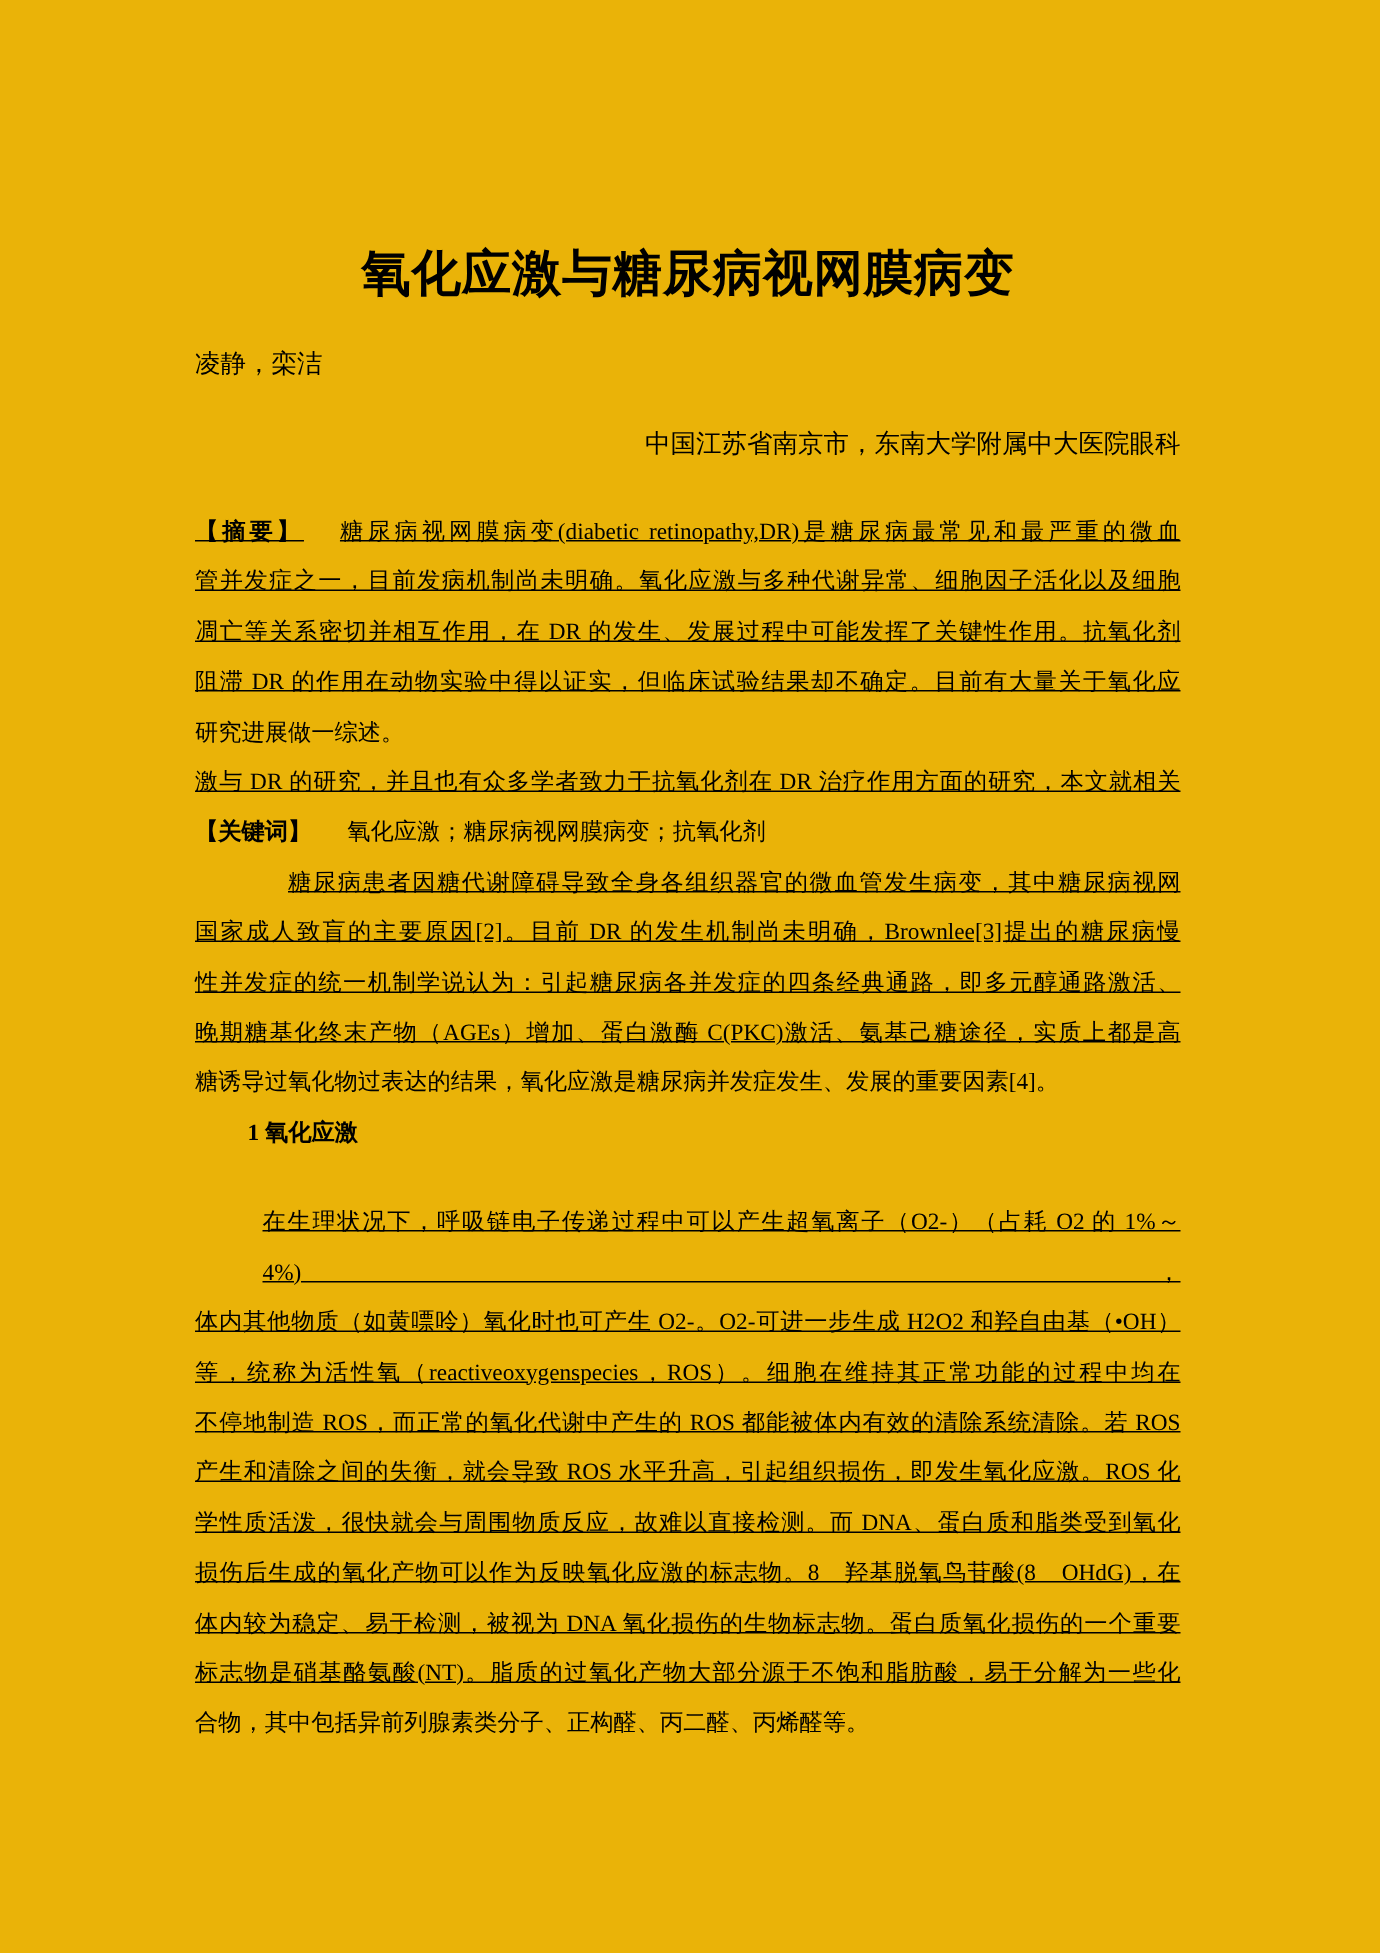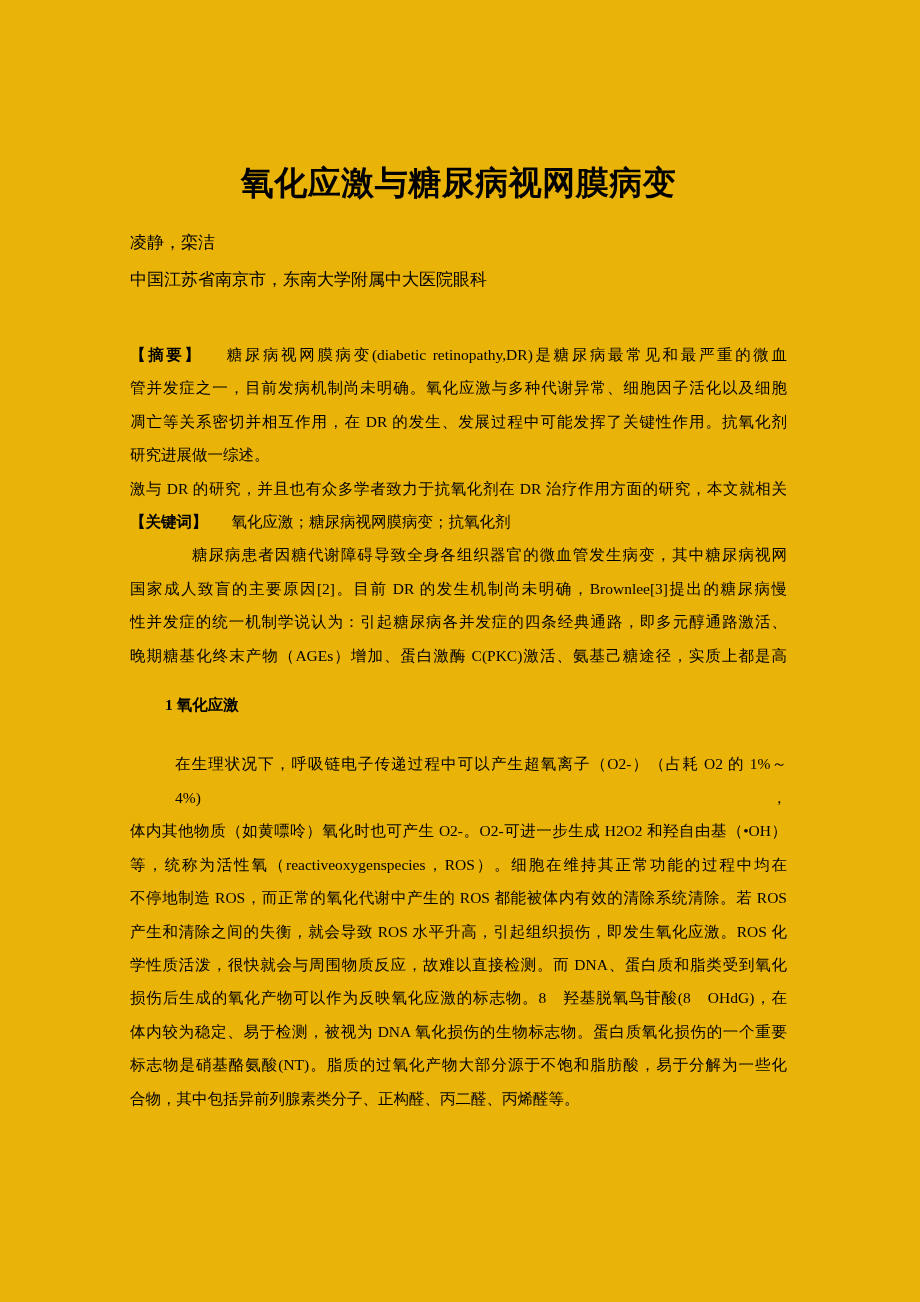--- a/index.html
+++ b/index.html
@@ -28,65 +28,68 @@
     position: absolute;
     top: 231px;
     left: 130px;
     width: 657px;
     text-align: left;
     font-size: 17px;
     line-height: 23px;
   }
   .affiliation {
     position: absolute;
-    top: 268px;
+    top: 284px;
     left: 130px;
     width: 657px;
-    text-align: left;
+    text-align: right;
     font-size: 17px;
     line-height: 23px;
   }
   .doc-body {
     position: absolute;
     top: 338px;
     left: 130px;
     width: 657px;
     font-size: 15.5px;
     line-height: 33.4px;
   }
   .line { text-align: left; }
   .line.justify {
     text-align: justify;
     text-align-last: justify;
+    text-decoration: underline;
   }
   .line .label {
     font-weight: 700;
     margin-right: 24px;
   }
   .line.bold { font-weight: 700; }
 </style>
 </head>
 <body>
 
 <div class="page">
   <h1 class="doc-title">氧化应激与糖尿病视网膜病变</h1>
   <div class="authors">凌静，栾洁</div>
   <div class="affiliation">中国江苏省南京市，东南大学附属中大医院眼科</div>
   <div class="doc-body" id="doc-body">
       <div class="line justify"><span class="label">【摘要】</span><span>糖尿病视网膜病变(diabetic retinopathy,DR)是糖尿病最常见和最严重的微血</span></div>
       <div class="line justify">管并发症之一，目前发病机制尚未明确。氧化应激与多种代谢异常、细胞因子活化以及细胞</div>
       <div class="line justify">凋亡等关系密切并相互作用，在 DR 的发生、发展过程中可能发挥了关键性作用。抗氧化剂</div>
+      <div class="line justify">阻滞 DR 的作用在动物实验中得以证实，但临床试验结果却不确定。目前有大量关于氧化应</div>
       <div class="line">研究进展做一综述。</div>
       <div class="line justify">激与 DR 的研究，并且也有众多学者致力于抗氧化剂在 DR 治疗作用方面的研究，本文就相关</div>
       <div class="line"><span class="label">【关键词】</span><span>氧化应激；糖尿病视网膜病变；抗氧化剂</span></div>
       <div class="line justify" style="padding-left: 62px;">糖尿病患者因糖代谢障碍导致全身各组织器官的微血管发生病变，其中糖尿病视网</div>
       <div class="line justify">国家成人致盲的主要原因[2]。目前 DR 的发生机制尚未明确，Brownlee[3]提出的糖尿病慢</div>
       <div class="line justify">性并发症的统一机制学说认为：引起糖尿病各并发症的四条经典通路，即多元醇通路激活、</div>
       <div class="line justify">晚期糖基化终末产物（AGEs）增加、蛋白激酶 C(PKC)激活、氨基己糖途径，实质上都是高</div>
-      <div class="line bold" style="padding-left: 35px; margin-top: 16px;">1 氧化应激</div>
+      <div class="line">糖诱导过氧化物过表达的结果，氧化应激是糖尿病并发症发生、发展的重要因素[4]。</div>
+      <div class="line bold" style="padding-left: 35px;">1 氧化应激</div>
       <div class="line justify" style="padding-left: 45px; margin-top: 26px;">在生理状况下，呼吸链电子传递过程中可以产生超氧离子（O2-）（占耗 O2 的 1%～4%)，</div>
       <div class="line justify">体内其他物质（如黄嘌呤）氧化时也可产生 O2-。O2-可进一步生成 H2O2 和羟自由基（•OH）</div>
       <div class="line justify">等，统称为活性氧（reactiveoxygenspecies，ROS）。细胞在维持其正常功能的过程中均在</div>
       <div class="line justify">不停地制造 ROS，而正常的氧化代谢中产生的 ROS 都能被体内有效的清除系统清除。若 ROS</div>
       <div class="line justify">产生和清除之间的失衡，就会导致 ROS 水平升高，引起组织损伤，即发生氧化应激。ROS 化</div>
       <div class="line justify">学性质活泼，很快就会与周围物质反应，故难以直接检测。而 DNA、蛋白质和脂类受到氧化</div>
       <div class="line justify">损伤后生成的氧化产物可以作为反映氧化应激的标志物。8　羟基脱氧鸟苷酸(8　OHdG)，在</div>
       <div class="line justify">体内较为稳定、易于检测，被视为 DNA 氧化损伤的生物标志物。蛋白质氧化损伤的一个重要</div>
       <div class="line justify">标志物是硝基酪氨酸(NT)。脂质的过氧化产物大部分源于不饱和脂肪酸，易于分解为一些化</div>
       <div class="line">合物，其中包括异前列腺素类分子、正构醛、丙二醛、丙烯醛等。</div>

